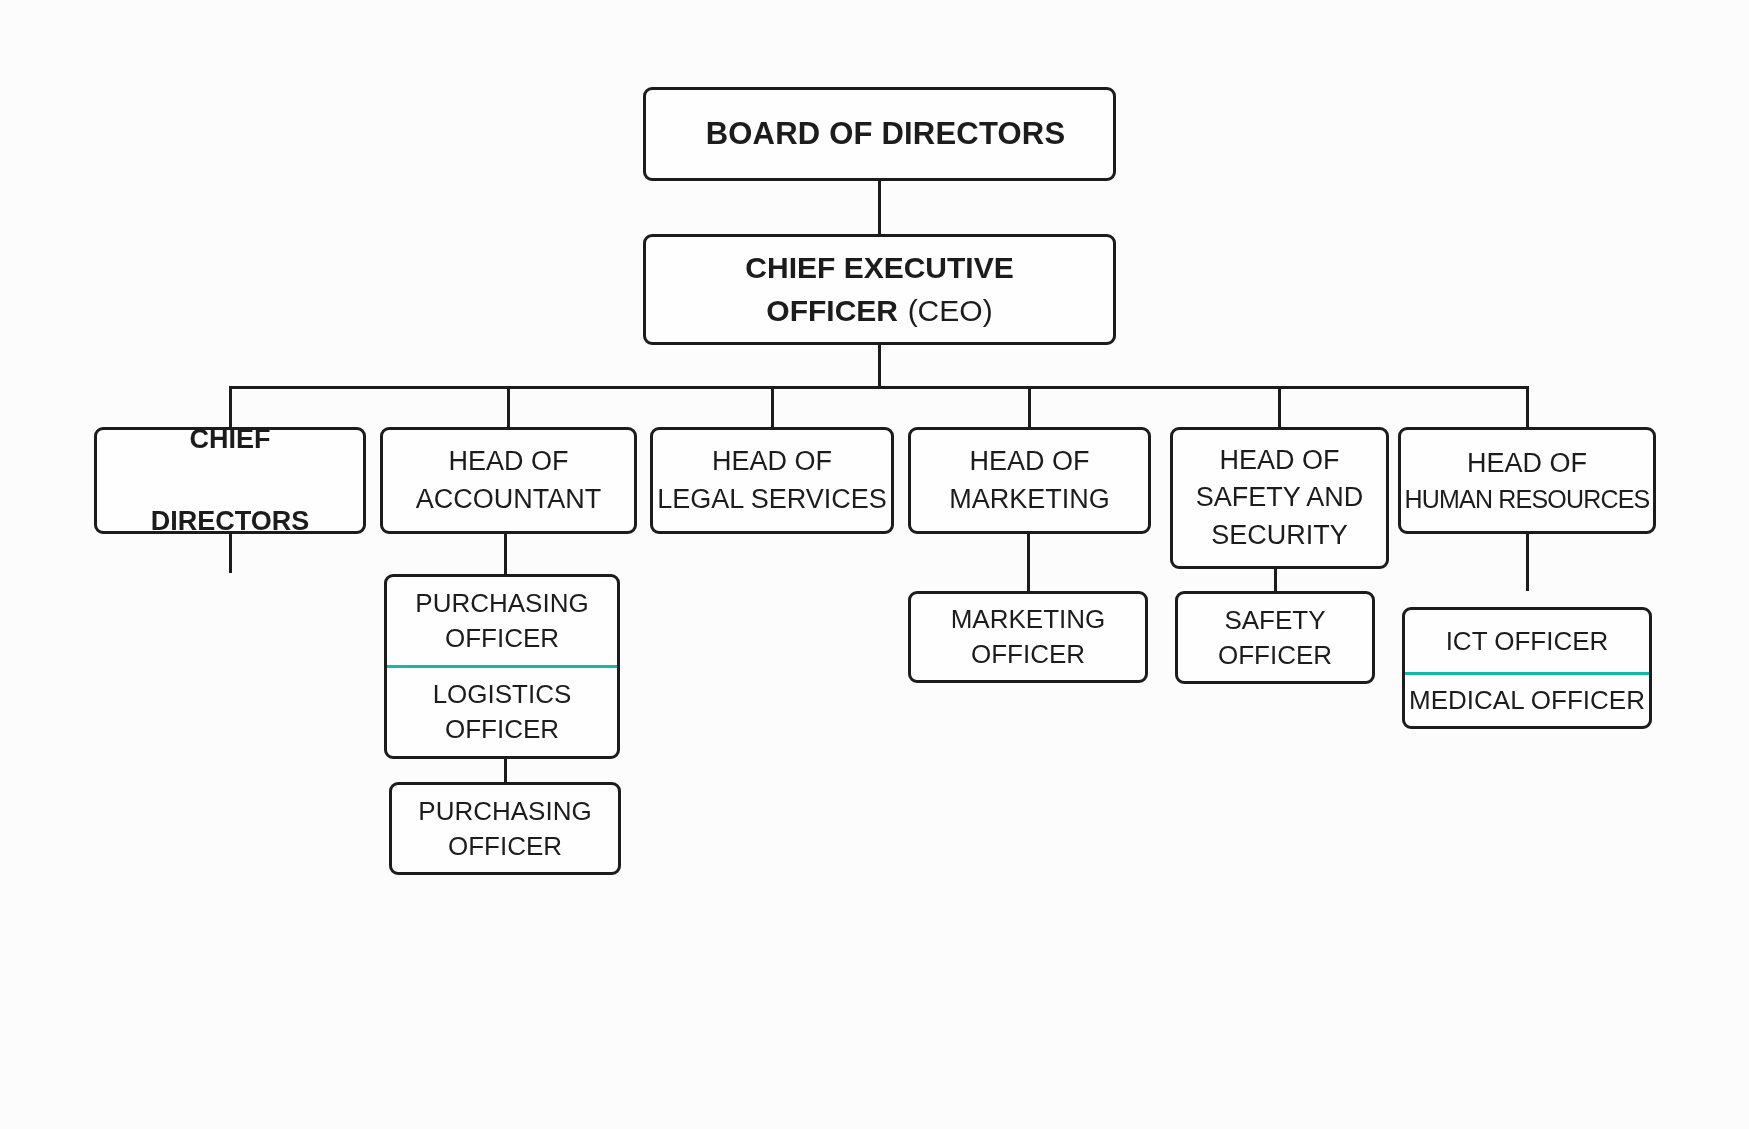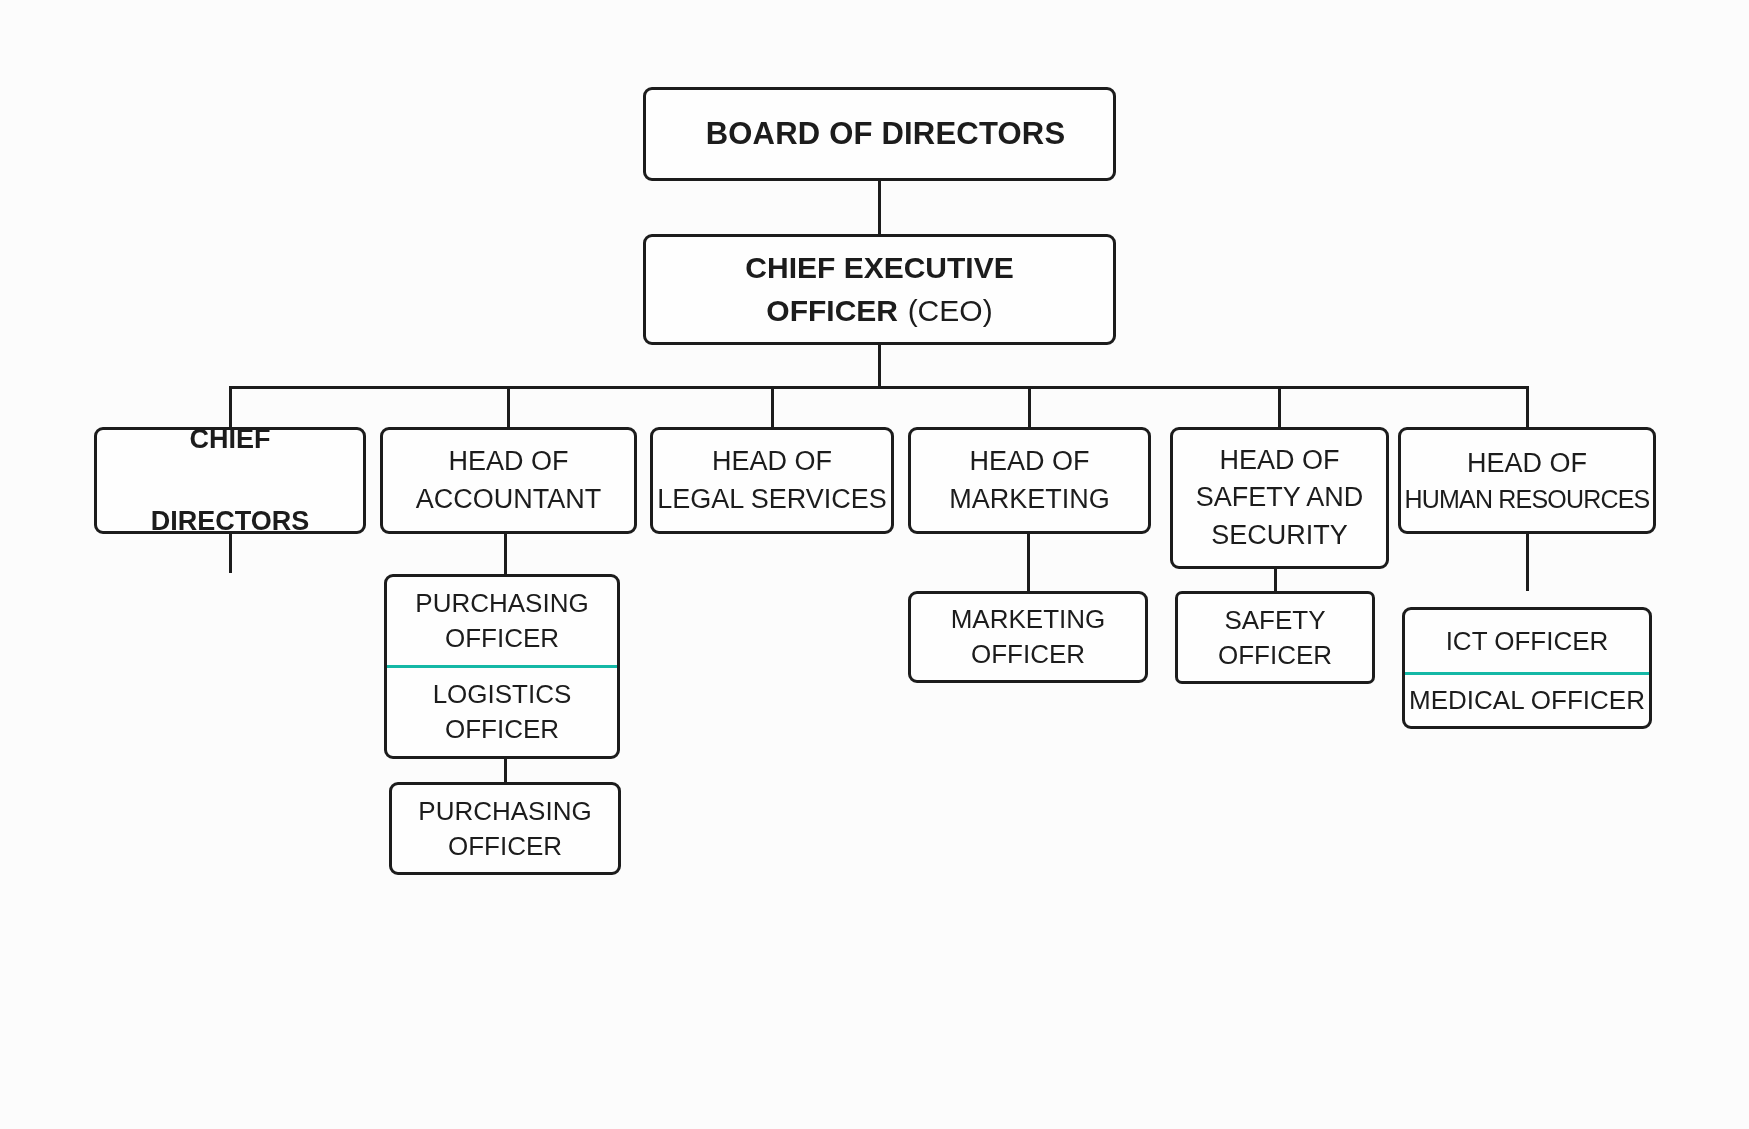--- a/index.html
+++ b/index.html
@@ -146,21 +146,21 @@
   <div class="node child" style="left:389px; top:782px; width:232px; height:93px;">
     <span class="ln">PURCHASING</span>
     <span class="ln">OFFICER</span>
   </div>
 
   <div class="node child" style="left:908px; top:591px; width:240px; height:92px;">
     <span class="ln">MARKETING</span>
     <span class="ln">OFFICER</span>
   </div>
 
-  <div class="node child" style="left:1175px; top:591px; width:200px; height:93px;border-radius:7px;">
+  <div class="node child" style="left:1175px; top:591px; width:200px; height:93px;">
     <span class="ln">SAFETY</span>
     <span class="ln">OFFICER</span>
   </div>
 
   <div class="group" style="left:1402px; top:591px; width:250px; height:122px;margin-top:16px;">
     <div class="cell" style="flex:0 0 62px;">
       <span class="ln">ICT OFFICER</span>
     </div>
     <div class="cell">
       <span class="ln">MEDICAL OFFICER</span>

